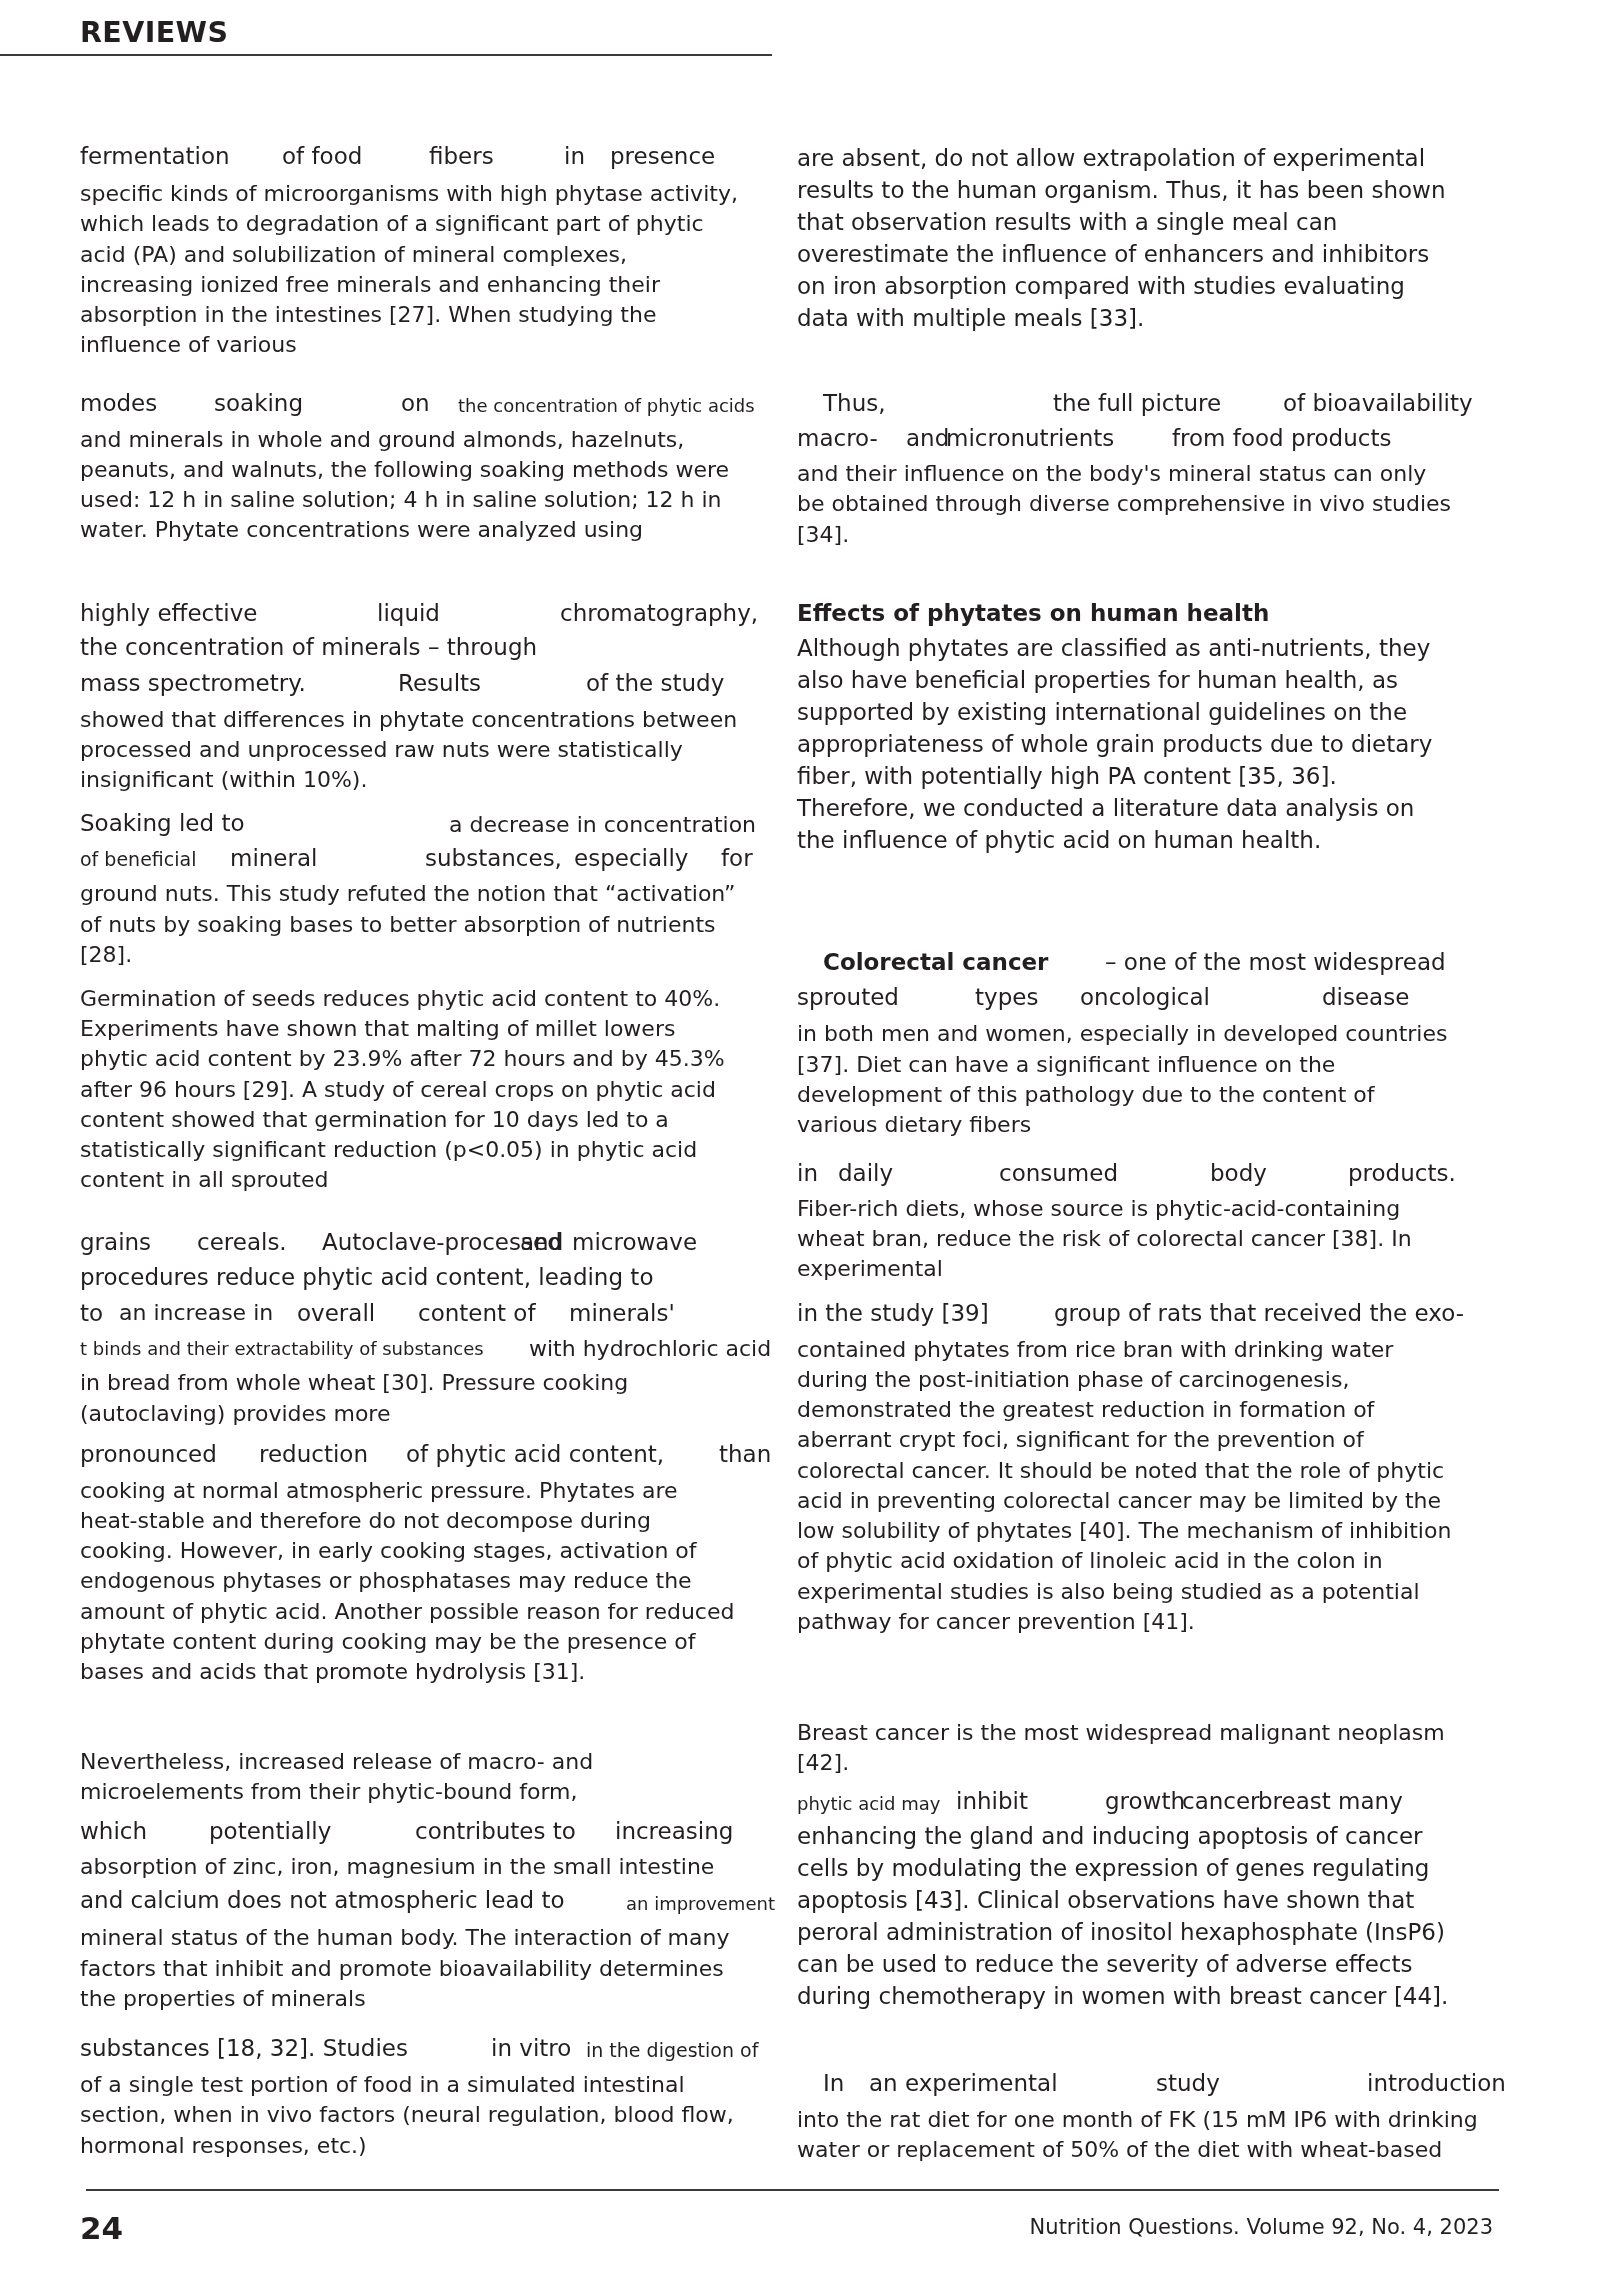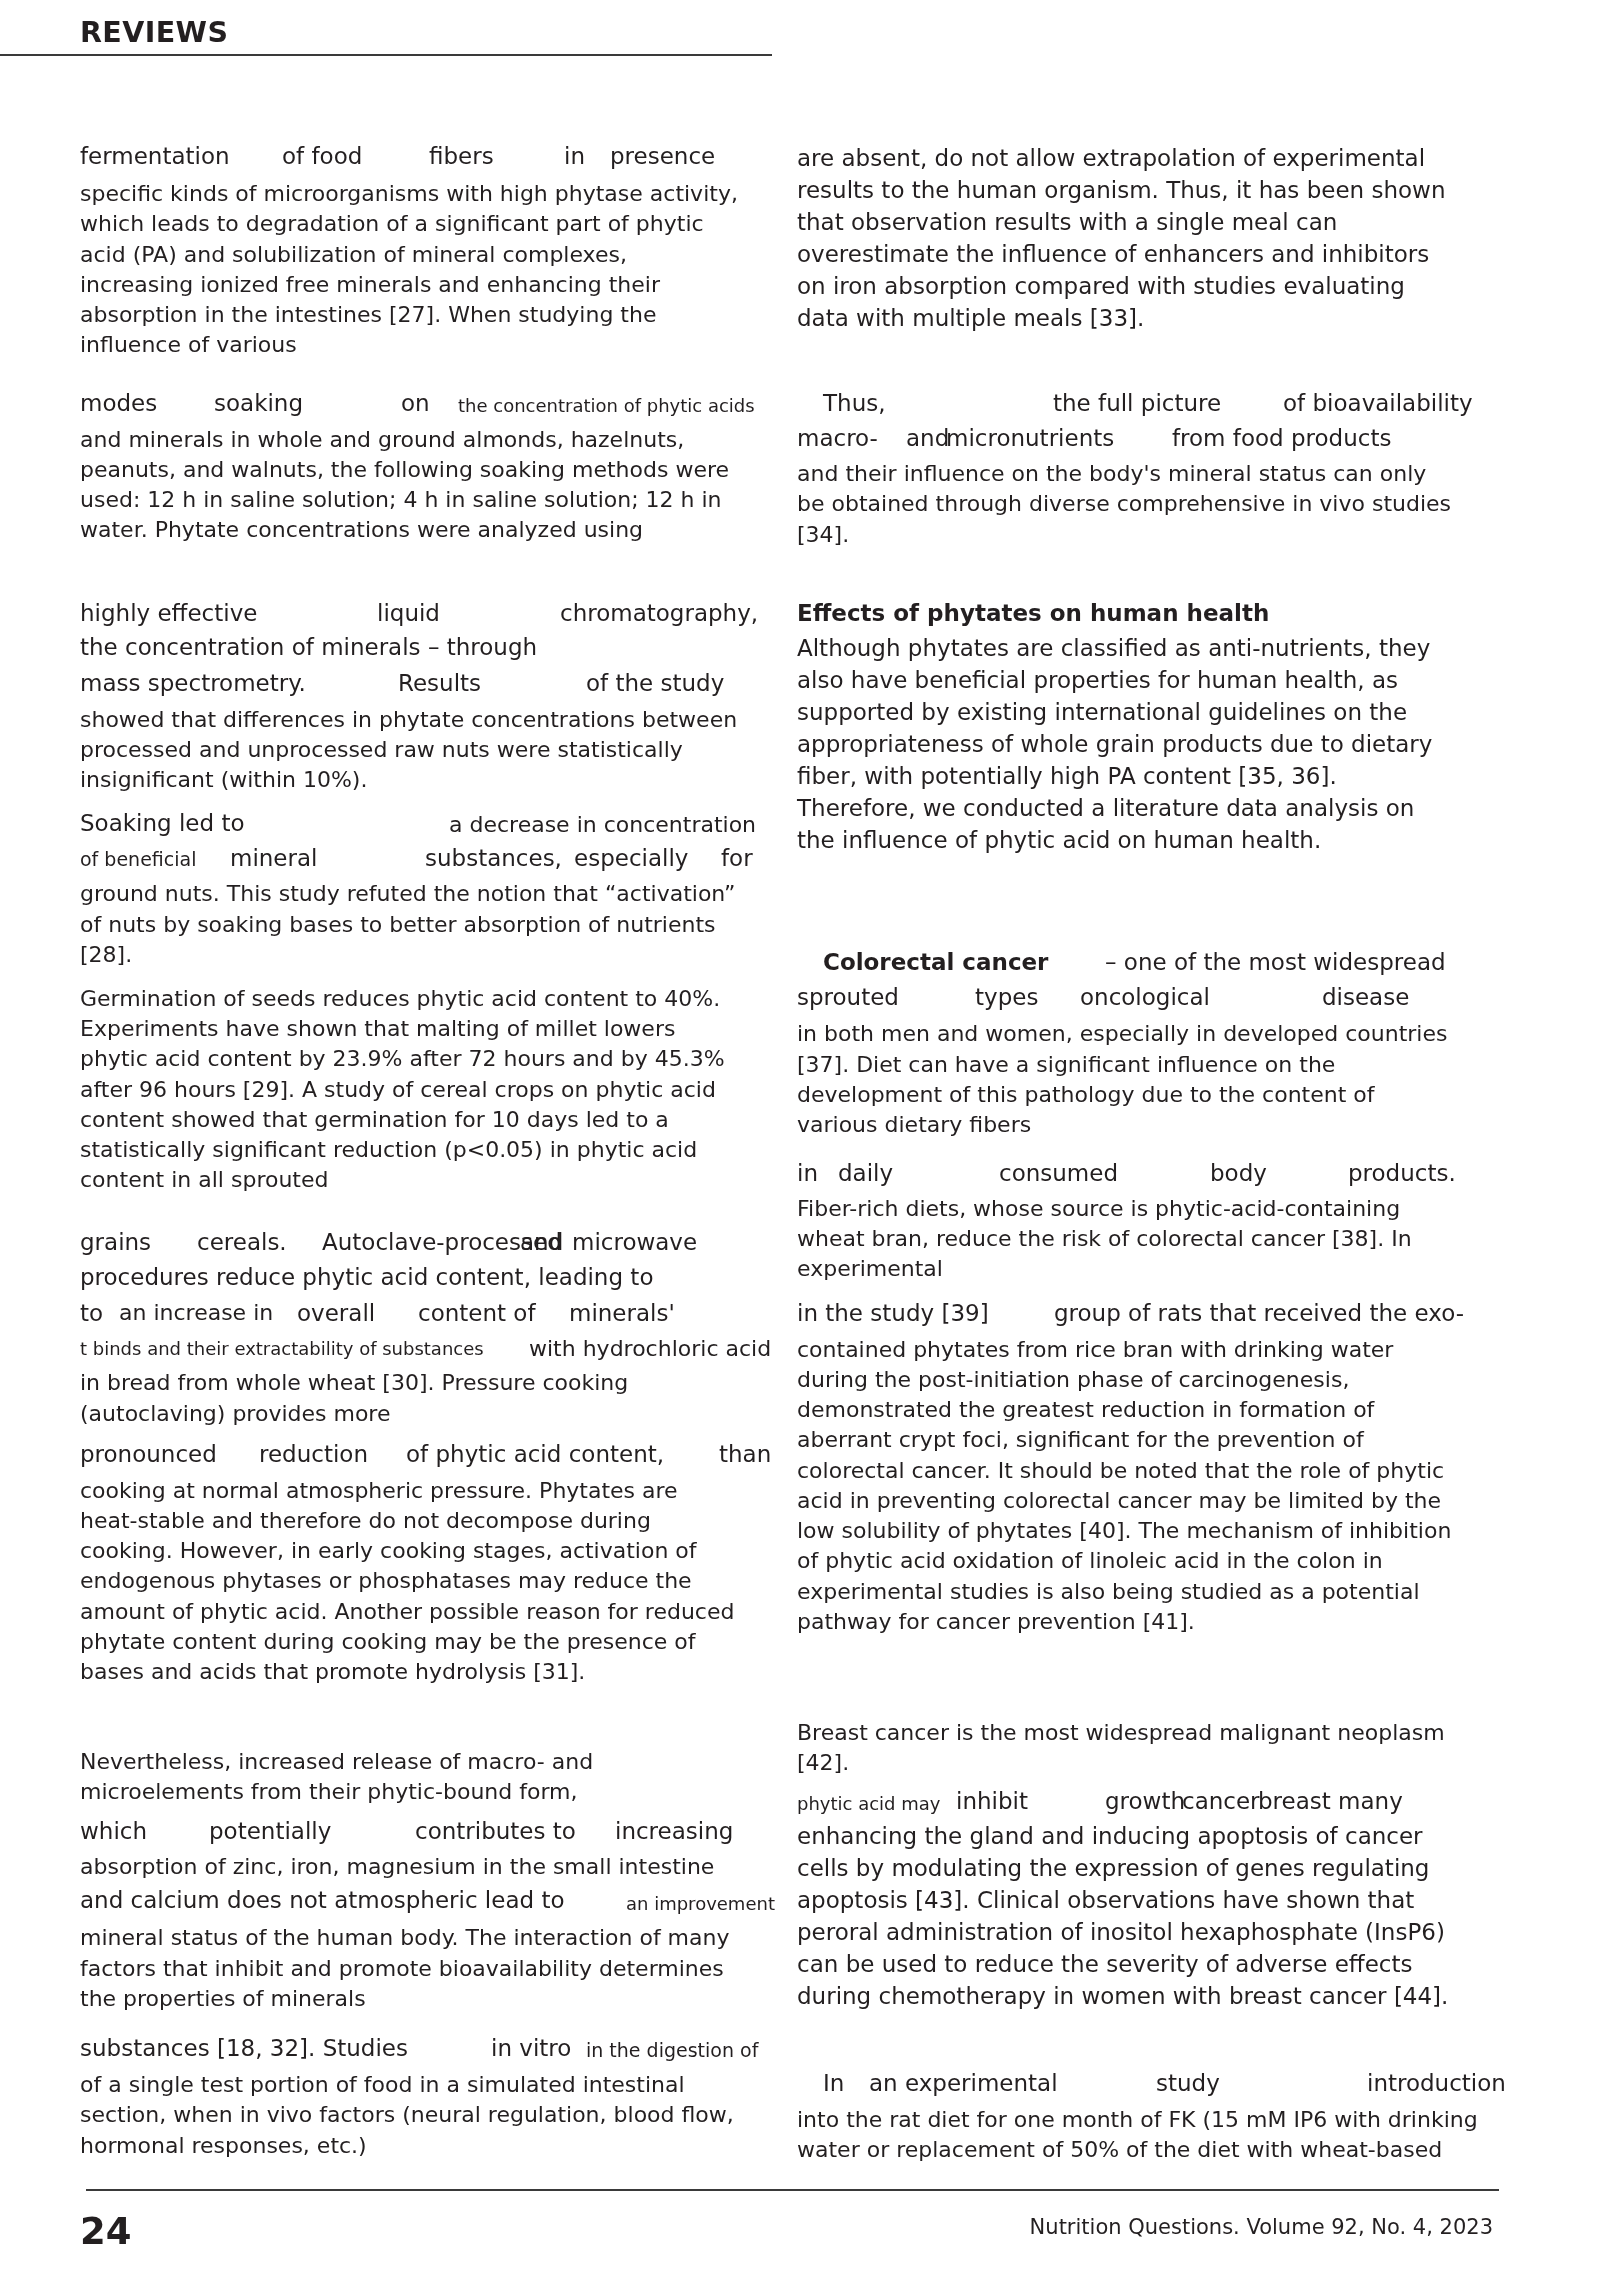--- a/index.html
+++ b/index.html
@@ -2,21 +2,21 @@
 <html style="font-size:14px"><head>
   <meta charset="utf-8">
   <style>
     html, body { margin: 0; padding: 0; background: #ffffff; }
     body { width: 1611px; height: 2295px; position: relative; overflow: hidden;
            font-family: "DejaVu Sans", sans-serif; color: #231f20; }
     .header-title { position: absolute; left: 80px; top: 15.6px; font-size: 28.5px; font-weight: bold;
                     letter-spacing: 0.4px; color: #231f20; }
     .header-rule { position: absolute; left: 0; top: 54px; width: 772px; height: 1.7px; background: #3a3a3a; }
     .footer-rule { position: absolute; left: 86px; top: 2189px; width: 1413px; height: 1.7px; background: #3a3a3a; }
-    .page-number { position: absolute; left: 80px; top: 2210px; font-size: 37px; font-weight: bold; }
+    .page-number { position: absolute; left: 80px; top: 2210px; font-size: 31px; font-weight: bold; }
     .journal-ref { position: absolute; right: 118px; top: 2215px; font-size: 21px; }
     .ln { position: absolute; white-space: pre; line-height: 1; }
     .s27 { font-size: 23px; }
     .s25 { font-size: 22px; }
     .s21 { font-size: 18px; }
     .s22 { font-size: 19px; }
     .b { font-weight: bold; }
     .w { position: absolute; white-space: pre; line-height: 1; }
   </style>
 </head>

